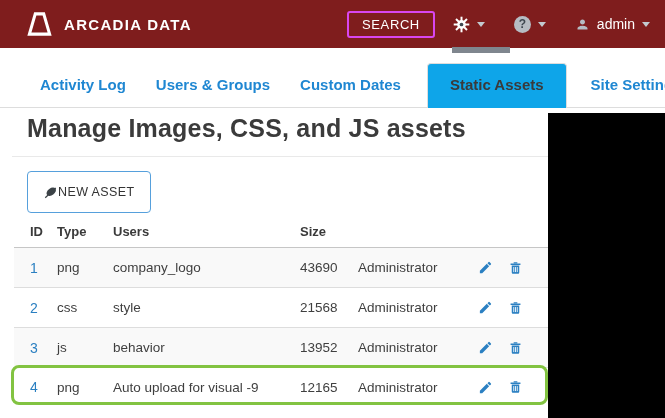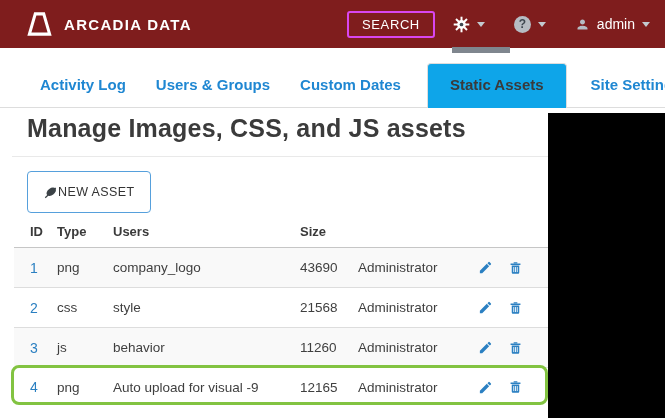--- a/index.html
+++ b/index.html
@@ -191,21 +191,21 @@
             </svg>
         </span>
       </span>
     </div>
 
     <div class="t-row data striped">
       <span></span>
       <span class="id-link">3</span>
       <span>js</span>
       <span>behavior</span>
-      <span>11260</span>
+      <span>13952</span>
       <span>Administrator</span>
       <span class="actions">
         <span class="action-icon">
           <svg width="15" height="15" viewBox="0 0 24 24">
               <path fill="#2b80c2" d="M3 17.25V21h3.75L17.81 9.94l-3.75-3.75L3 17.25zM20.71 7.04c.39-.39.39-1.02 0-1.41l-2.34-2.34a.996.996 0 0 0-1.41 0l-1.83 1.83 3.75 3.75 1.83-1.83z"></path>
             </svg>
         </span>
         <span class="action-icon">
           <svg width="15" height="16" viewBox="0 0 24 24">
               <g fill="#2b80c2">

